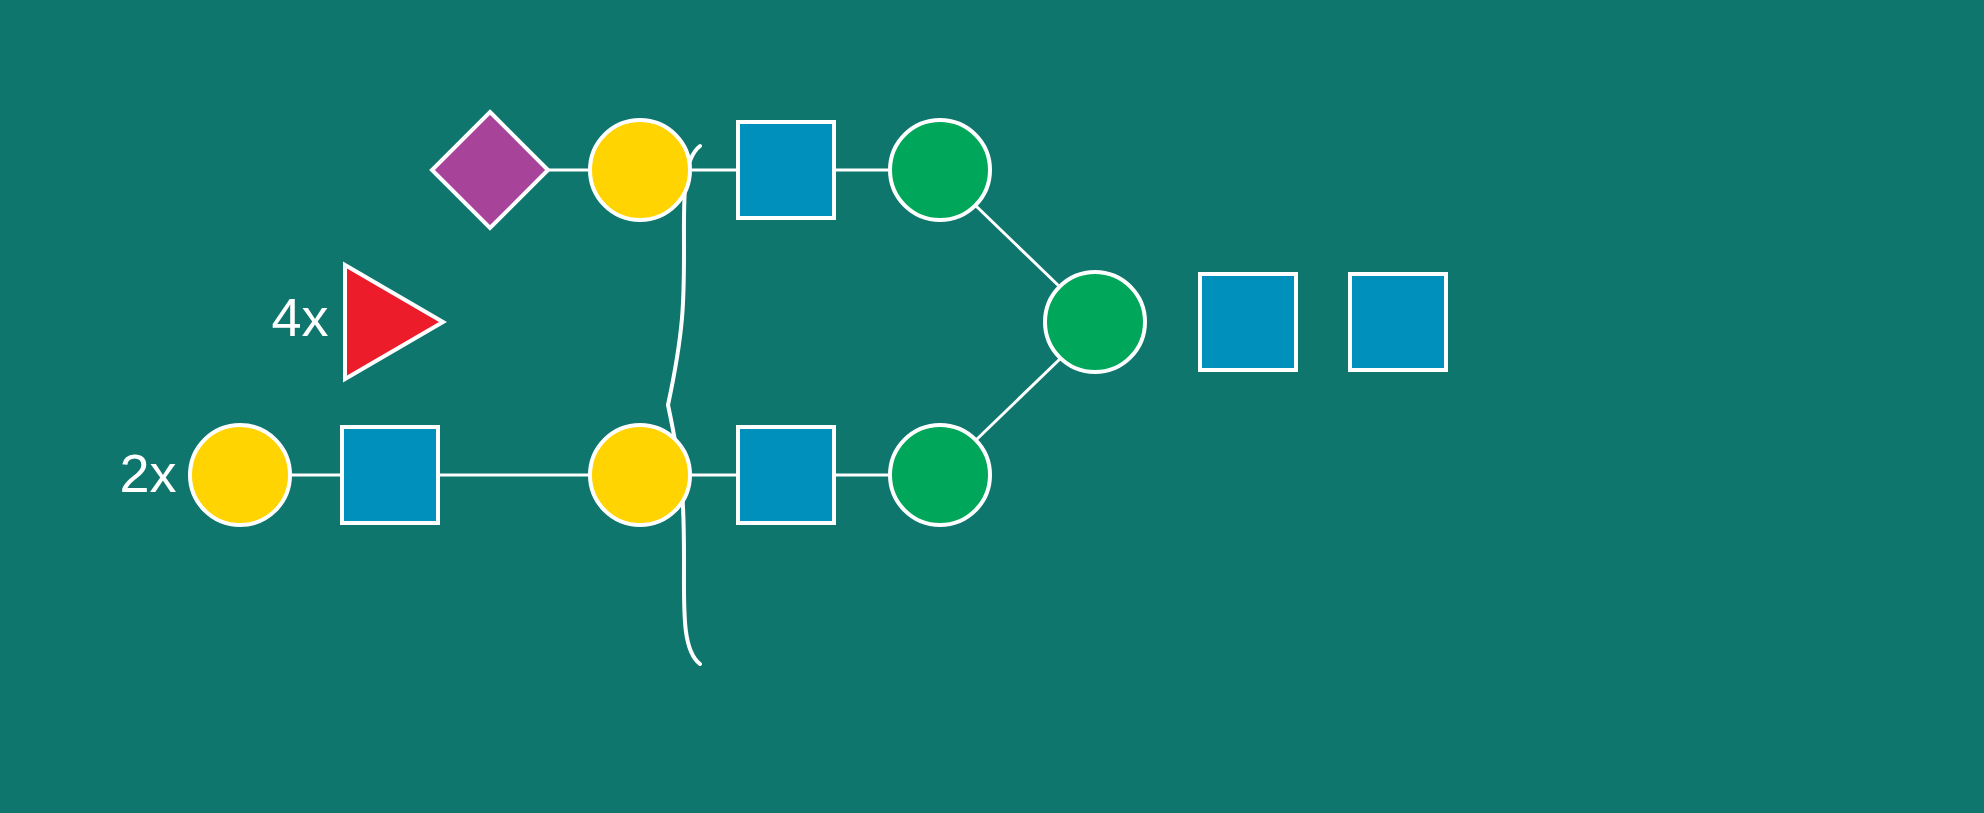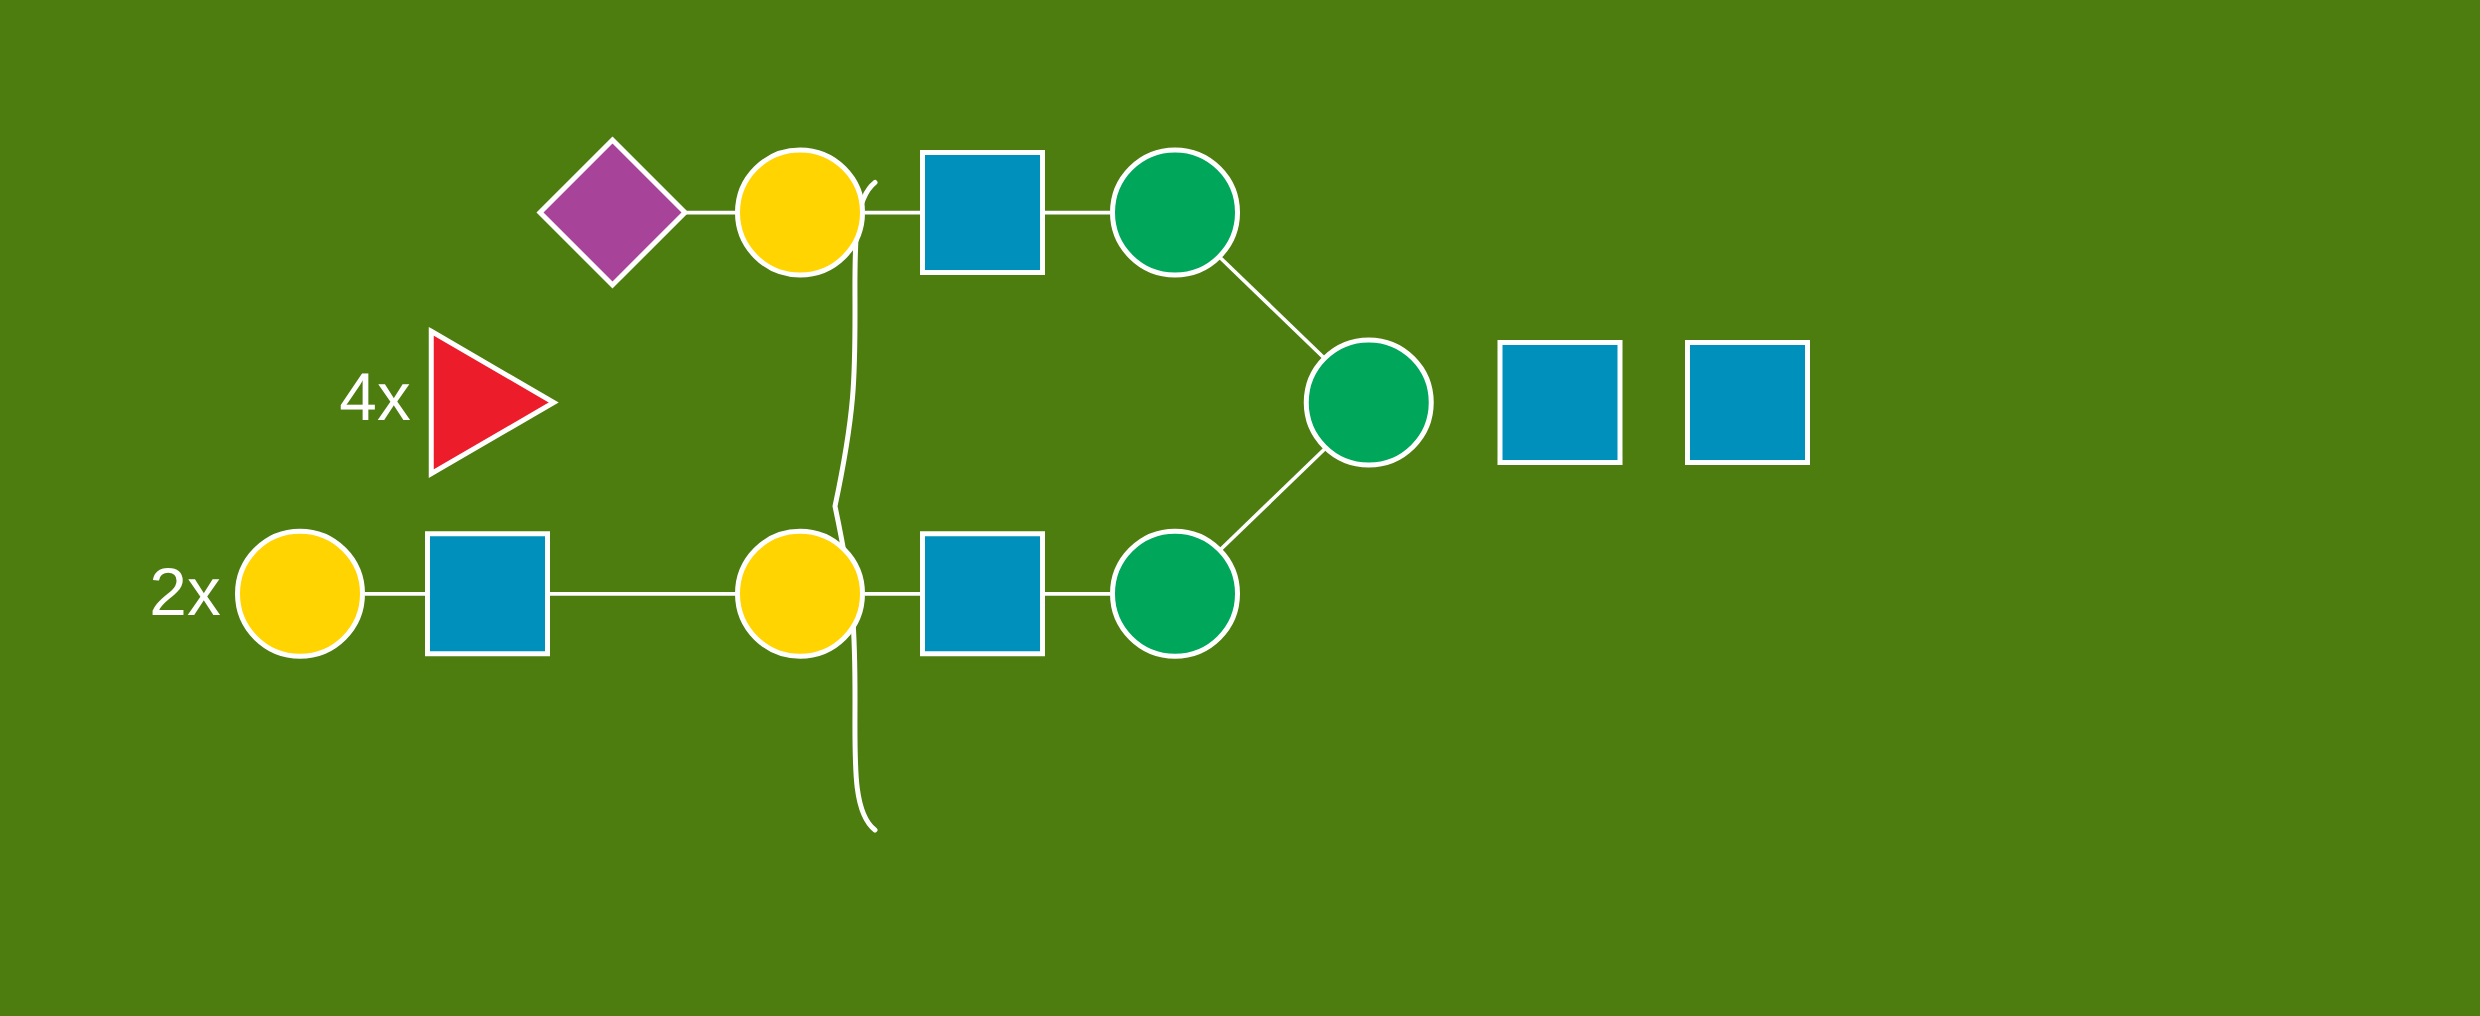--- a/index.html
+++ b/index.html
@@ -4,21 +4,21 @@
 <style>
   html, body {
     margin: 0;
     padding: 0;
     background: #000000;
   }
   #canvas {
     position: relative;
     width: 1984px;
     height: 813px;
-    background: #4d7c0f;
+    background: #0f766e;
     overflow: hidden;
     font-family: "Liberation Sans", sans-serif;
   }
   #svg-stage {
     position: absolute;
     left: 0;
     top: 0;
     width: 1984px;
     height: 813px;
     display: block;

